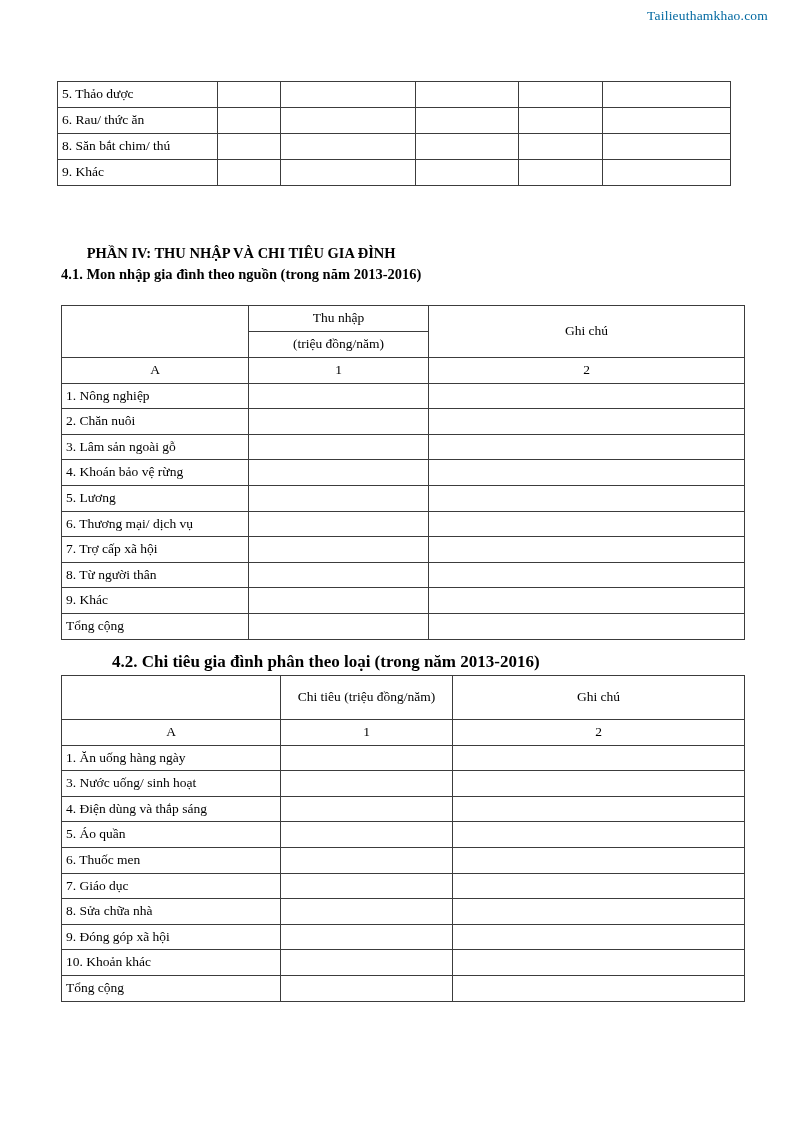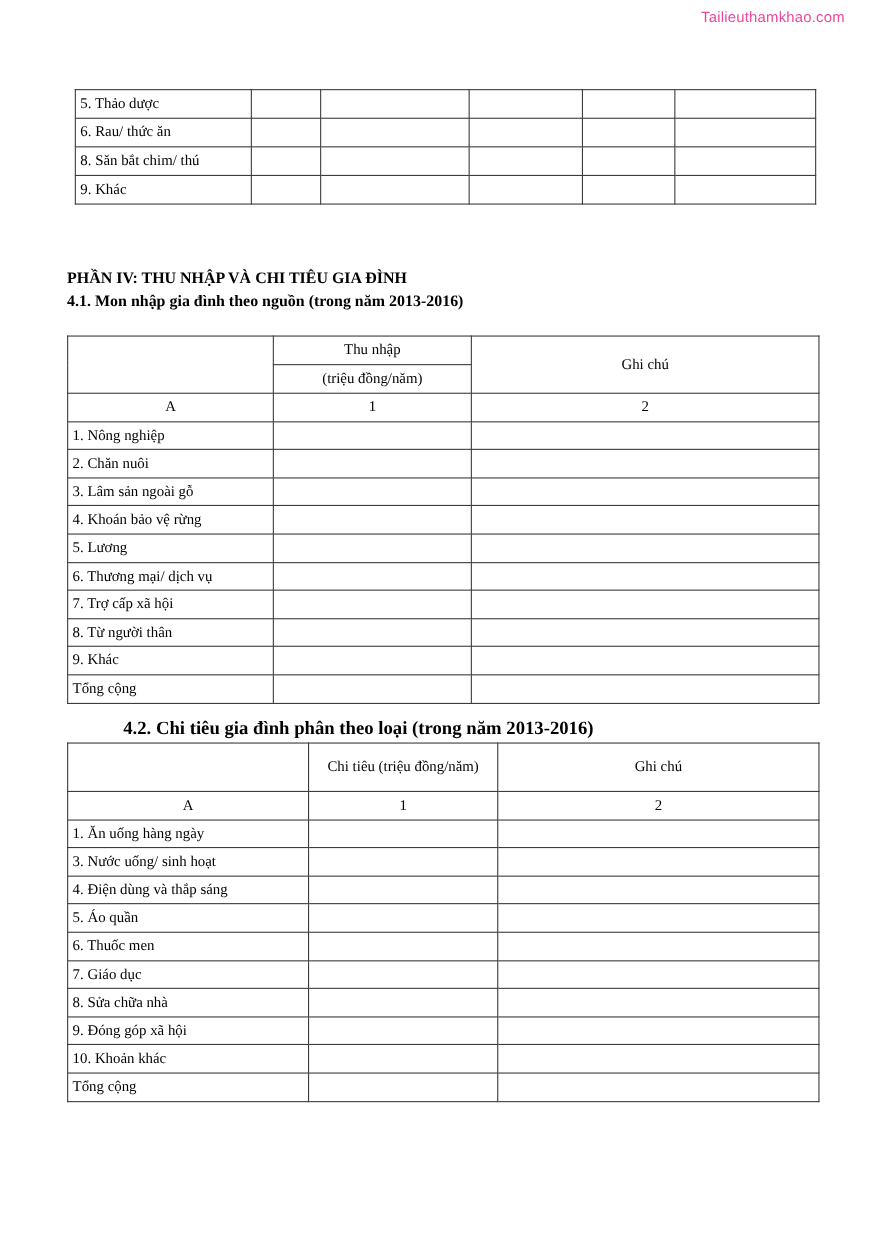--- a/index.html
+++ b/index.html
@@ -16,23 +16,23 @@
     color: #000000;
     overflow: hidden;
     box-sizing: border-box;
   }
 
   
   .site-stamp {
     position: absolute;
     top: 8px;
     right: 26px;
-    font-family: Liberation Sans, sans-serif;
+    font-family: Liberation Serif, serif;
     font-size: 13.5px;
-    color: #ec4899;
+    color: #0369a1;
     letter-spacing: 0.2px;
     white-space: nowrap;
   }
 
   
   table.doc-table {
     border-collapse: collapse;
     table-layout: fixed;
     position: absolute;
     background: #fff;
@@ -48,34 +48,33 @@
     word-wrap: break-word;
   }
   td.ctr { text-align: center; }
   td.lft { text-align: left; }
 
   
   #table-top {
     left: 57px;
     top: 81px;
     width: 673px;
-    margin-left: 11px;
   }
   #table-top td { height: 26px; }
 
   
   .heading-block {
     position: absolute;
     left: 61px;
     top: 243px;
     font-weight: bold;
     font-size: 14.5px;
     line-height: 1.42;
   }
-  .heading-block .h-part { white-space: nowrap; }
+  .heading-block .h-part { white-space: nowrap; text-align: center; }
 
   .subheading-42 {
     position: absolute;
     left: 112px;
     top: 652px;
     font-weight: bold;
     font-size: 17px;
     white-space: nowrap;
   }
 

